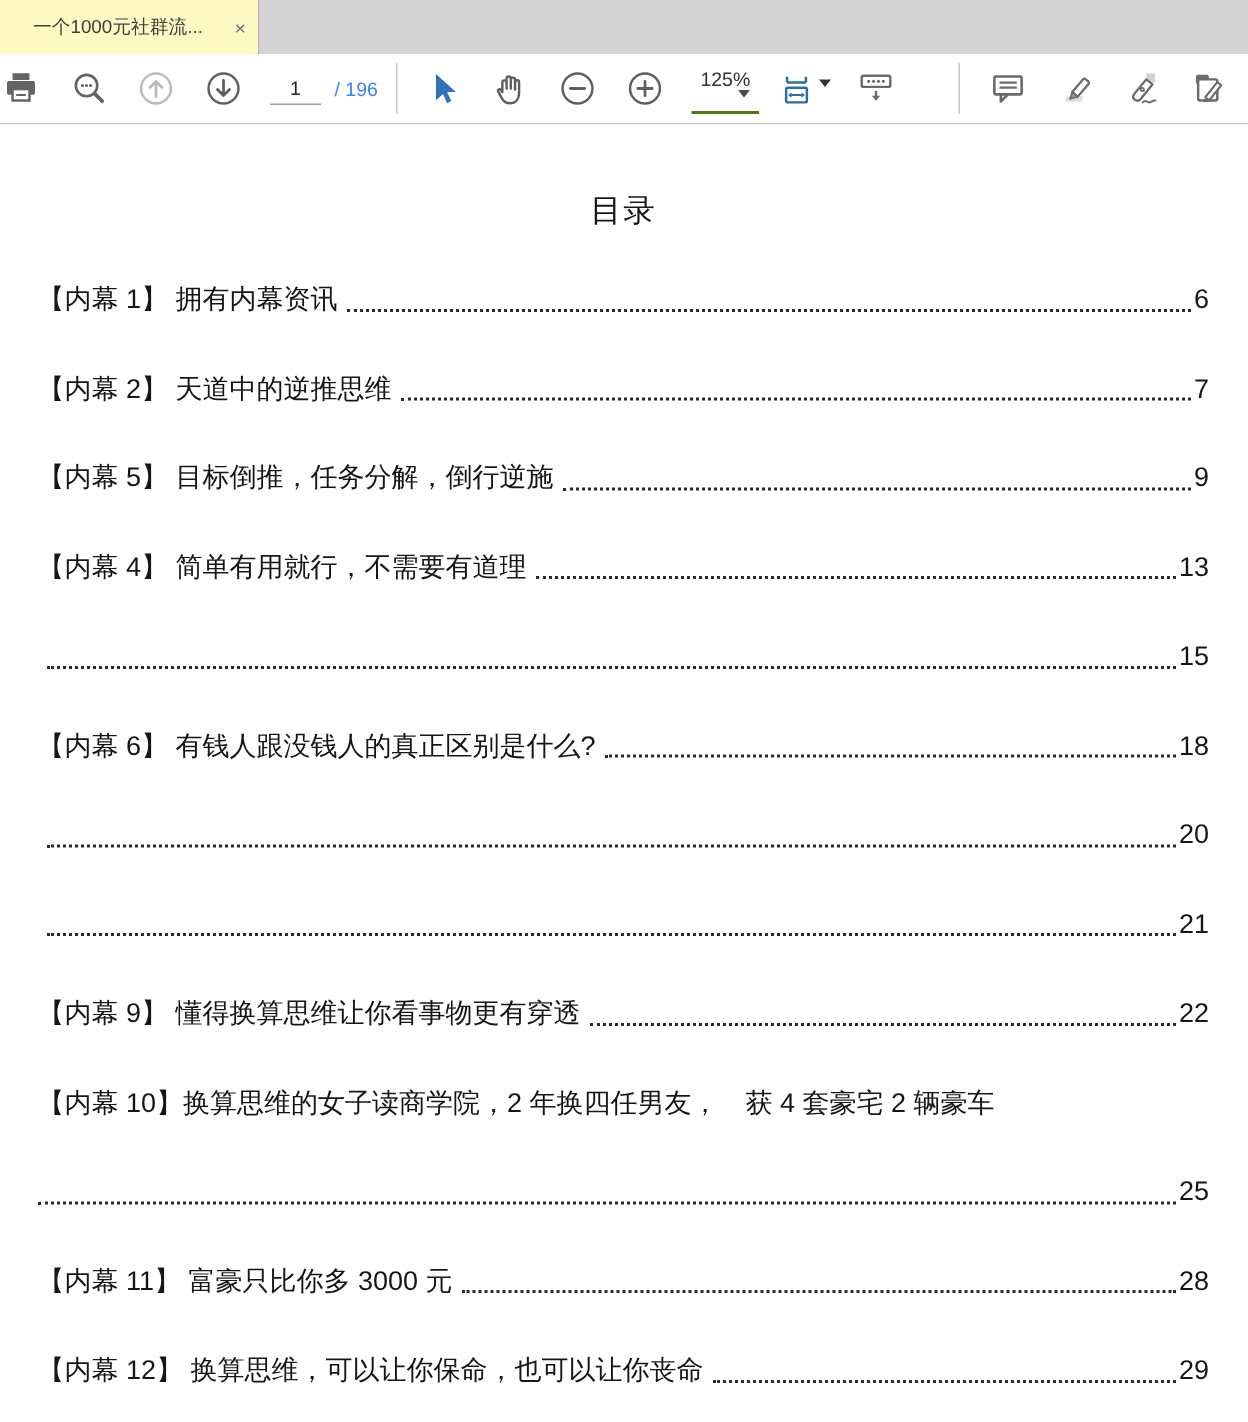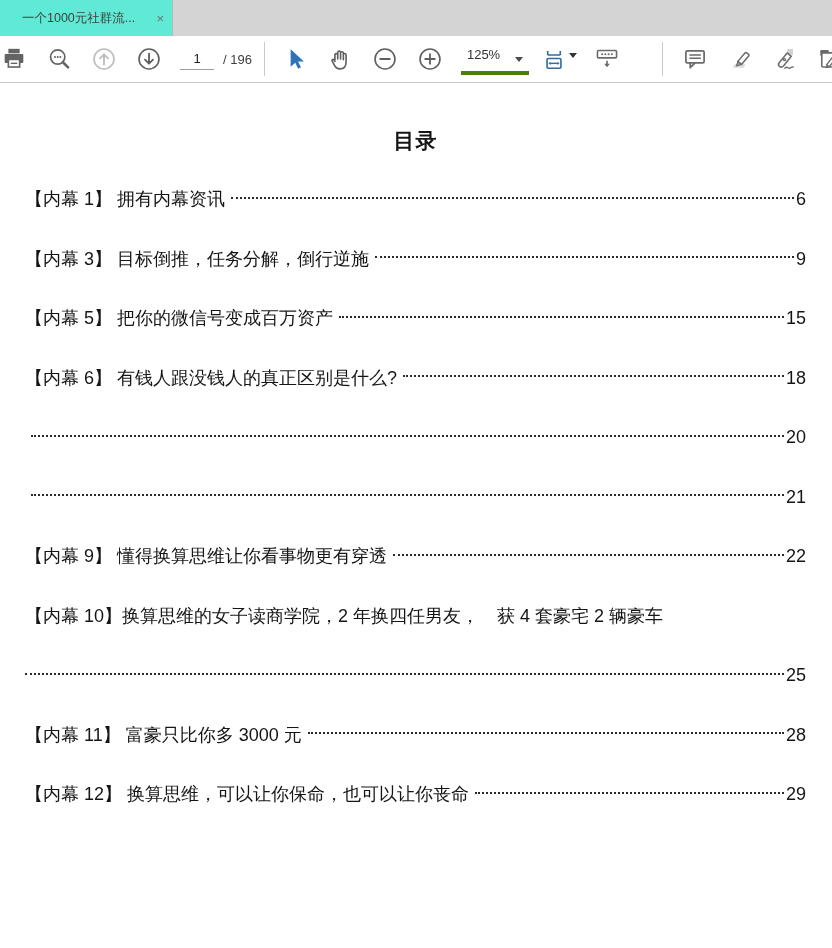--- a/index.html
+++ b/index.html
@@ -6,21 +6,21 @@
   html,body { margin:0; padding:0; }
   body {
     width:832px; height:948px; overflow:hidden;
     background:#fff;
     font-family:"Liberation Sans","DejaVu Sans",sans-serif;
   }
 
   
   .tabbar { height:36px; background:#d4d4d4; display:flex; align-items:stretch; }
   .tab {
-    width:173px; background:#5eead4; border-right:1px solid #b9b9b9;
+    width:173px; background:#fef9c3; border-right:1px solid #b9b9b9;
     display:flex; align-items:center; padding:0 8px 0 22px; cursor:default;
   }
   .tab-title { font-size:12.5px; color:#3f3f3f; flex:1; white-space:nowrap; overflow:hidden; }
   .tab-close { margin-left:6px; color:#707070; font-size:13px; line-height:1; }
 
   
   .toolbar {
     height:47px; background:#fff; border-bottom:1px solid #cbcbcb;
     display:flex; align-items:center; padding:0;
   }
@@ -28,46 +28,46 @@
     width:28px; height:36px; flex:none; display:flex; align-items:center; justify-content:center;
     background:none; border:none; padding:0; margin:0 17px 0 0; cursor:pointer;
   }
   .tbtn svg { display:block; }
   .page-group { display:flex; align-items:center; margin-right:0; }
   .page-input {
     width:34px; height:22px; border:none; border-bottom:1px solid #9e9e9e;
     text-align:center; font-size:13px; color:#222; margin-right:9px; outline:none;
     font-family:inherit; background:#fff;
   }
-  .page-total { font-size:13px; color:#404040; white-space:pre; }
+  .page-total { font-size:13px; color:#3b82f6; white-space:pre; }
   .sep { width:1px; height:34px; background:#c9c9c9; flex:none; }
   .sep1 { margin-left:12px; }
   .sep2 { margin-left:24px; }
   .ml16 { margin-left:16px; }
   .ml18 { margin-left:18px; }
   .zoom-group {
-    display:flex; align-items:flex-end; border-bottom:4px solid #4d7c0f;
-    padding:3px 6px 9px 6px; margin-right:10px; cursor:pointer;
+    display:flex; align-items:flex-end; border-bottom:2px solid #4d7c0f;
+    padding:3px 6px 9px 6px; margin-right:10px; cursor:pointer;flex-direction:column;
   }
   .zoom-text { font-size:13px; color:#333; }
   .caret {
     width:0; height:0; border-left:4px solid transparent; border-right:4px solid transparent;
     border-top:5px solid #4a4a4a; margin-left:15px;
   }
   .fit-btn { width:40px; margin-right:14px; align-items:flex-start; padding-top:6px; }
   .fit-caret { margin-left:2px; margin-top:6px; border-top-color:#333; }
 
   
   .doc { height:865px; background:#fff; padding:44px 26px 0 25px; color:#151515; }
   .doc-title {
-    text-align:center; font-size:21px; font-weight:700; line-height:28px;
+    text-align:center; font-size:21px; font-weight:400; line-height:28px;
     margin:0 0 33px 0; letter-spacing:1px;
   }
   .toc-row {
-    display:flex; align-items:center; height:23px; margin-bottom:36.5px;
+    display:flex; align-items:flex-end; height:23px; margin-bottom:36.5px;
     font-size:18px; line-height:23px; white-space:nowrap;
   }
   .toc-label { flex:none; }
   .leader { flex:1 1 auto; border-bottom:2.6px dotted #2a2a2a; margin:0 2px 3.5px 6px; min-width:0; }
   .leader.from-left { margin-left:0; }
   .toc-page { flex:none; }
   .toc-row.full { overflow:visible; }
 </style>
 </head>
 <body>
@@ -215,30 +215,39 @@
 
 <div class="doc">
   <h1 class="doc-title">目录</h1>
 
   <div class="toc-row">
     <span class="toc-label">【内幕 1】 拥有内幕资讯</span>
     <span class="leader"></span>
     <span class="toc-page">6</span>
   </div>
 
-
-  <div class="toc-row">
-    <span class="toc-label">【内幕 3】 目标倒推，任务分解，倒行逆施</span>
+  <div class="toc-row">
+    <span class="toc-label">【内幕 2】 天道中的逆推思维</span>
+    <span class="leader"></span>
+    <span class="toc-page">7</span>
+  </div>
+
+  <div class="toc-row">
+    <span class="toc-label">【内幕 5】 目标倒推，任务分解，倒行逆施</span>
     <span class="leader"></span>
     <span class="toc-page">9</span>
   </div>
 
-
-  <div class="toc-row">
-    <span class="toc-label">【内幕 5】 把你的微信号变成百万资产</span>
+  <div class="toc-row">
+    <span class="toc-label">【内幕 4】 简单有用就行，不需要有道理</span>
+    <span class="leader"></span>
+    <span class="toc-page">13</span>
+  </div>
+
+  <div class="toc-row">
     <span class="leader"></span>
     <span class="toc-page">15</span>
   </div>
 
   <div class="toc-row">
     <span class="toc-label">【内幕 6】 有钱人跟没钱人的真正区别是什么?</span>
     <span class="leader"></span>
     <span class="toc-page">18</span>
   </div>
 

